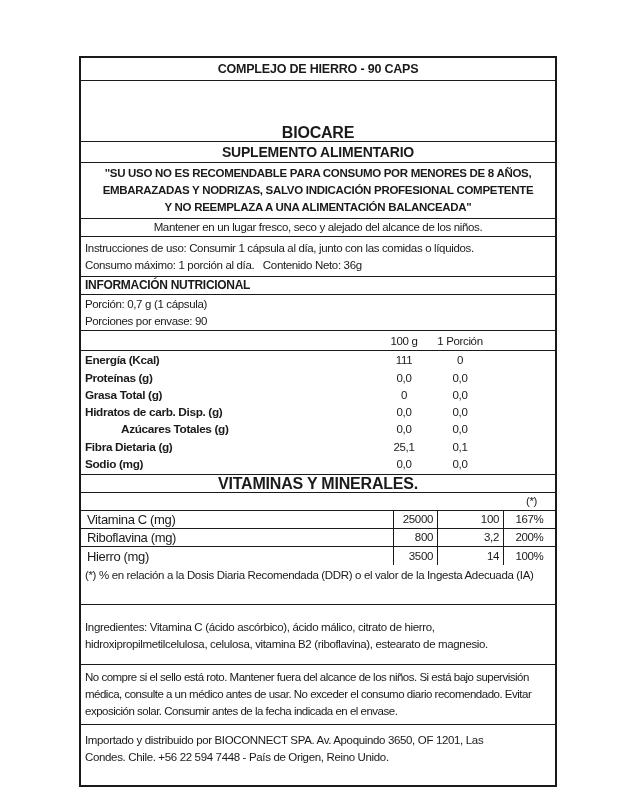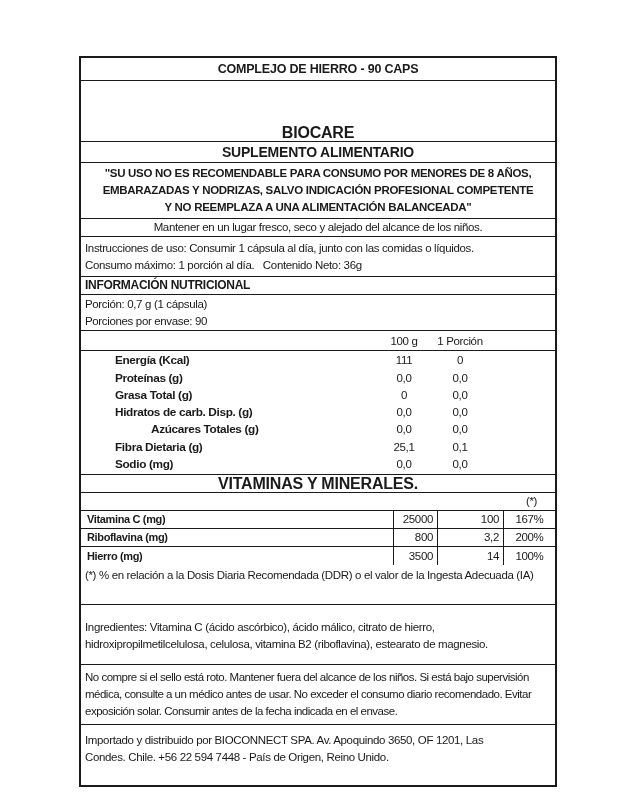--- a/index.html
+++ b/index.html
@@ -37,39 +37,39 @@
 
   .r-storage  { min-height: 18px; display:flex; align-items:center; justify-content:center; }
   .r-instructions { min-height: 40px; padding-top: 3px; }
   .prewrap { white-space: pre-wrap; }
 
   .r-nutriheader { min-height: 18px; display:flex; align-items:center; font-size: 12px; font-weight: bold; letter-spacing: -0.3px; }
   .r-serving { min-height: 34px; padding-top: 1px; }
 
   
   .ngrid { display: flex; align-items: flex-end; }
-  .nname { flex: 1; min-width: 0; margin-left: 30px; }
+  .nname { flex: 1; min-width: 0; }
   .colA  { width: 54px; text-align: center; white-space: nowrap; }
   .colB  { width: 58px; text-align: center; white-space: nowrap; }
   .colGap{ width: 62px; }
 
   .r-colsheader { min-height: 20px; }
   .r-colsheader .ngrid { height: 18.5px; }
 
   .r-nutrients { min-height: 123px; padding-top: 1px; padding-bottom: 1px; }
   .nrow { height: 17.3px; }
   .nrow .nname { font-weight: bold; font-size: 11.8px; letter-spacing: -0.35px; }
   .nrow.indent .nname { padding-left: 36px; }
 
   .r-vitheader { min-height: 18px; display:flex; align-items:center; justify-content:center; font-size:16px; font-weight:bold; letter-spacing:-0.2px; }
   .r-asterisk  { min-height: 18px; display:flex; align-items:center; justify-content:flex-end; padding-right: 18px; }
 
   .vrow { display: flex; align-items: stretch; min-height: 18px; padding: 0; }
   .vcell { box-sizing: border-box; display: flex; align-items: center; }
-  .vname { flex: 0 0 312px; font-weight: bold; font-size: 11px; letter-spacing: -0.35px; padding-left: 6px; }
+  .vname { flex: 0 0 312px; font-weight: normal; font-size: 13px; letter-spacing: -0.35px; padding-left: 6px; }
   .v100  { flex: 0 0 44px; border-left: 1.5px solid #1a1a1a; justify-content: flex-end; padding-right: 4px; }
   .vpor  { flex: 0 0 66px; border-left: 1.5px solid #1a1a1a; justify-content: flex-end; padding-right: 4px; }
   .vpct  { flex: 1;        border-left: 1.5px solid #1a1a1a; justify-content: center; }
 
   .r-footnote { min-height: 40px; padding-top: 2px; }
   .r-footnote .fn-text { max-width: 462px; }
 
   .r-ingredients { min-height: 60px; padding-top: 14px; }
   .r-ingredients .ing-text { max-width: 462px; }
 

